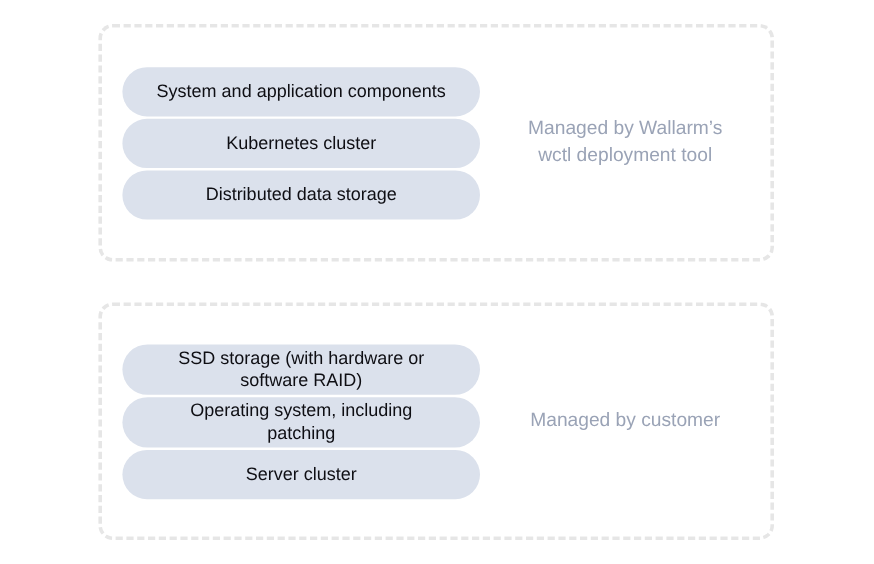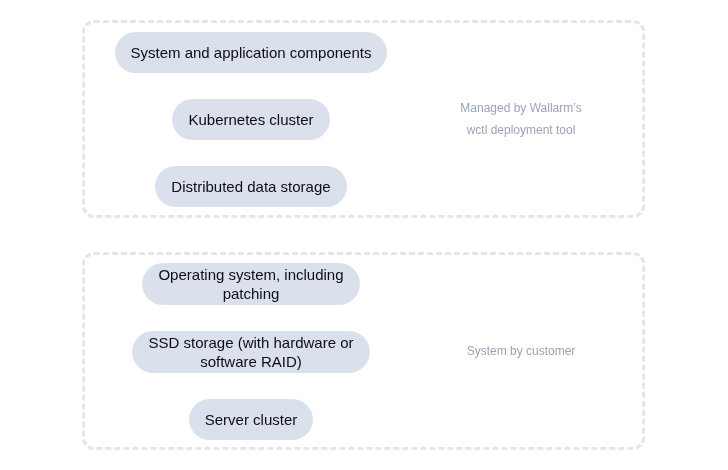--- a/index.html
+++ b/index.html
@@ -23,24 +23,23 @@
     border-radius: 12px;
     display: flex;
     align-items: center;
     padding-left: 17px;
   }
   .group.top { top: 20px; }
   .group.bottom { top: 252px; }
   .pills {
     display: flex;
     flex-direction: column;
-    gap: 26px;
+    gap: 2px;
     width: 298px;
     flex: 0 0 298px;
-    align-items: center;
   }
   .pill {
     background: #dbe1ec;
     border-radius: 21px;
     min-height: 41px;
     display: flex;
     align-items: center;
     justify-content: center;
     padding: 2px 16px;
   }
@@ -52,21 +51,21 @@
     white-space: pre-line;
   }
   .caption-area {
     flex: 1 1 auto;
     display: flex;
     align-items: center;
     justify-content: center;
     height: 100%;
   }
   .caption {
-    font-size: 12px;
+    font-size: 16px;
     line-height: 22px;
     color: #9aa3b6;
     text-align: center;
     white-space: pre-line;
   }
 </style>
 </head>
 <body>
 
 <div class="canvas">
@@ -85,29 +84,29 @@
     </div>
     <div class="caption-area">
       <span class="caption">Managed by Wallarm’s
 wctl deployment tool</span>
     </div>
   </div>
 
   <div class="group bottom">
     <div class="pills">
       <div class="pill">
+        <span class="pill-text">SSD storage (with hardware or
+software RAID)</span>
+      </div>
+      <div class="pill">
         <span class="pill-text">Operating system, including
 patching</span>
-      </div>
-      <div class="pill">
-        <span class="pill-text">SSD storage (with hardware or
-software RAID)</span>
       </div>
       <div class="pill">
         <span class="pill-text">Server cluster</span>
       </div>
     </div>
     <div class="caption-area">
-      <span class="caption">System by customer</span>
+      <span class="caption">Managed by customer</span>
     </div>
   </div>
 
 </div>
 
 </body></html>

